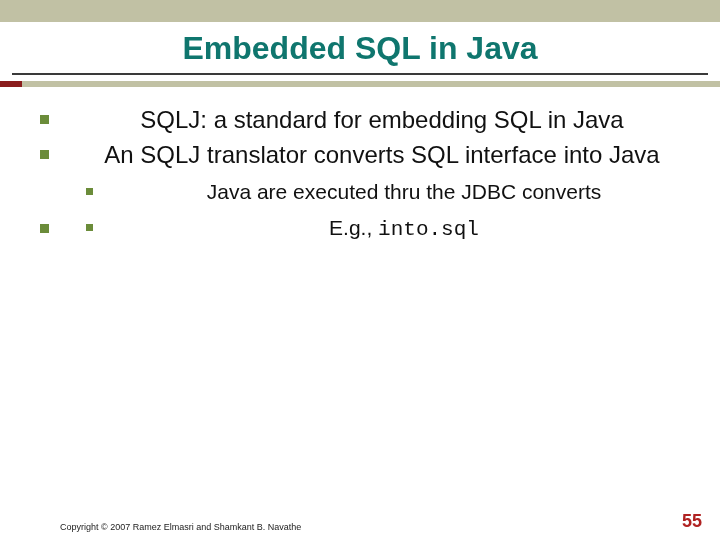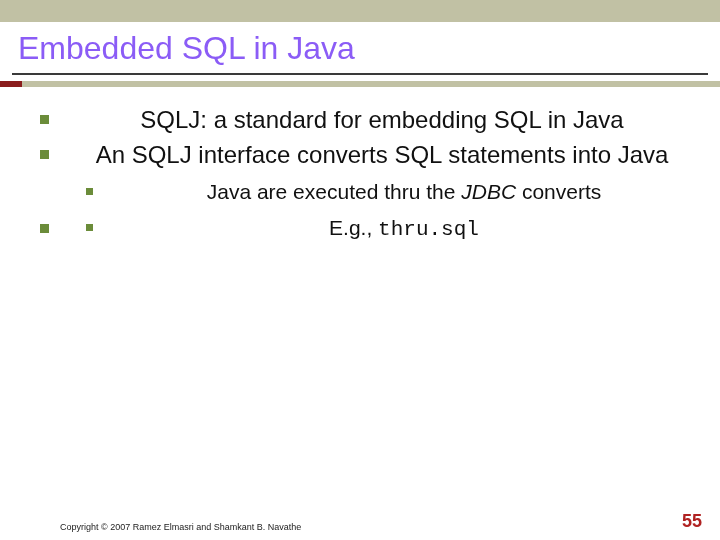--- a/index.html
+++ b/index.html
@@ -15,23 +15,24 @@
   .top-band {
     background: #c1c1a4;
     height: 22px;
     width: 100%;
   }
   .title-row {
     padding: 8px 18px 4px 18px;
   }
   .title {
     font-size: 32px;
-    color: #8b5cf6;
-    font-weight: normal;
+    color: #0f766e;
+    font-weight: bold;
     margin: 0;
+    text-align: center;
   }
   .rule {
     margin: 2px 12px 0 12px;
     height: 2px;
     background: #3a3a3a;
   }
   .accent-row {
     margin-top: 6px;
     height: 6px;
     width: 100%;
@@ -86,21 +87,21 @@
   }
   ul.sub > li::before {
     content: "";
     position: absolute;
     left: 22px;
     top: 10px;
     width: 7px;
     height: 7px;
     background: #6b8c3a;
   }
-  .italic { font-style: italic; }
+  .italic { }
   .code { font-family: "Courier New", Courier, monospace; }
   .footer {
     position: absolute;
     left: 0;
     right: 0;
     bottom: 8px;
     height: 20px;
   }
   .copyright {
     position: absolute;
@@ -131,31 +132,31 @@
   <div class="accent-left"></div>
   <div class="accent-right"></div>
 </div>
 
 <div class="content">
   <ul class="top">
     <li>
       <span>SQLJ: a standard for embedding SQL in Java</span>
     </li>
     <li>
-      <span>An SQLJ interface converts SQL statements into Java</span>
+      <span>An SQLJ translator converts SQL interface into Java</span>
       <ul class="sub">
         <li>
           <span>Java are executed thru the </span><span class="italic">JDBC </span><span>converts</span>
         </li>
       </ul>
     </li>
     <li>
       <ul class="sub">
         <li>
-          <span>E.g., </span><span class="code">thru.sql</span>
+          <span>E.g., </span><span class="code">into.sql</span>
         </li>
       </ul>
     </li>
   </ul>
 </div>
 
 <div class="footer">
   <div class="copyright">Copyright © 2007 Ramez Elmasri and Shamkant B. Navathe</div>
   <div class="pagenum">55</div>
 </div>

